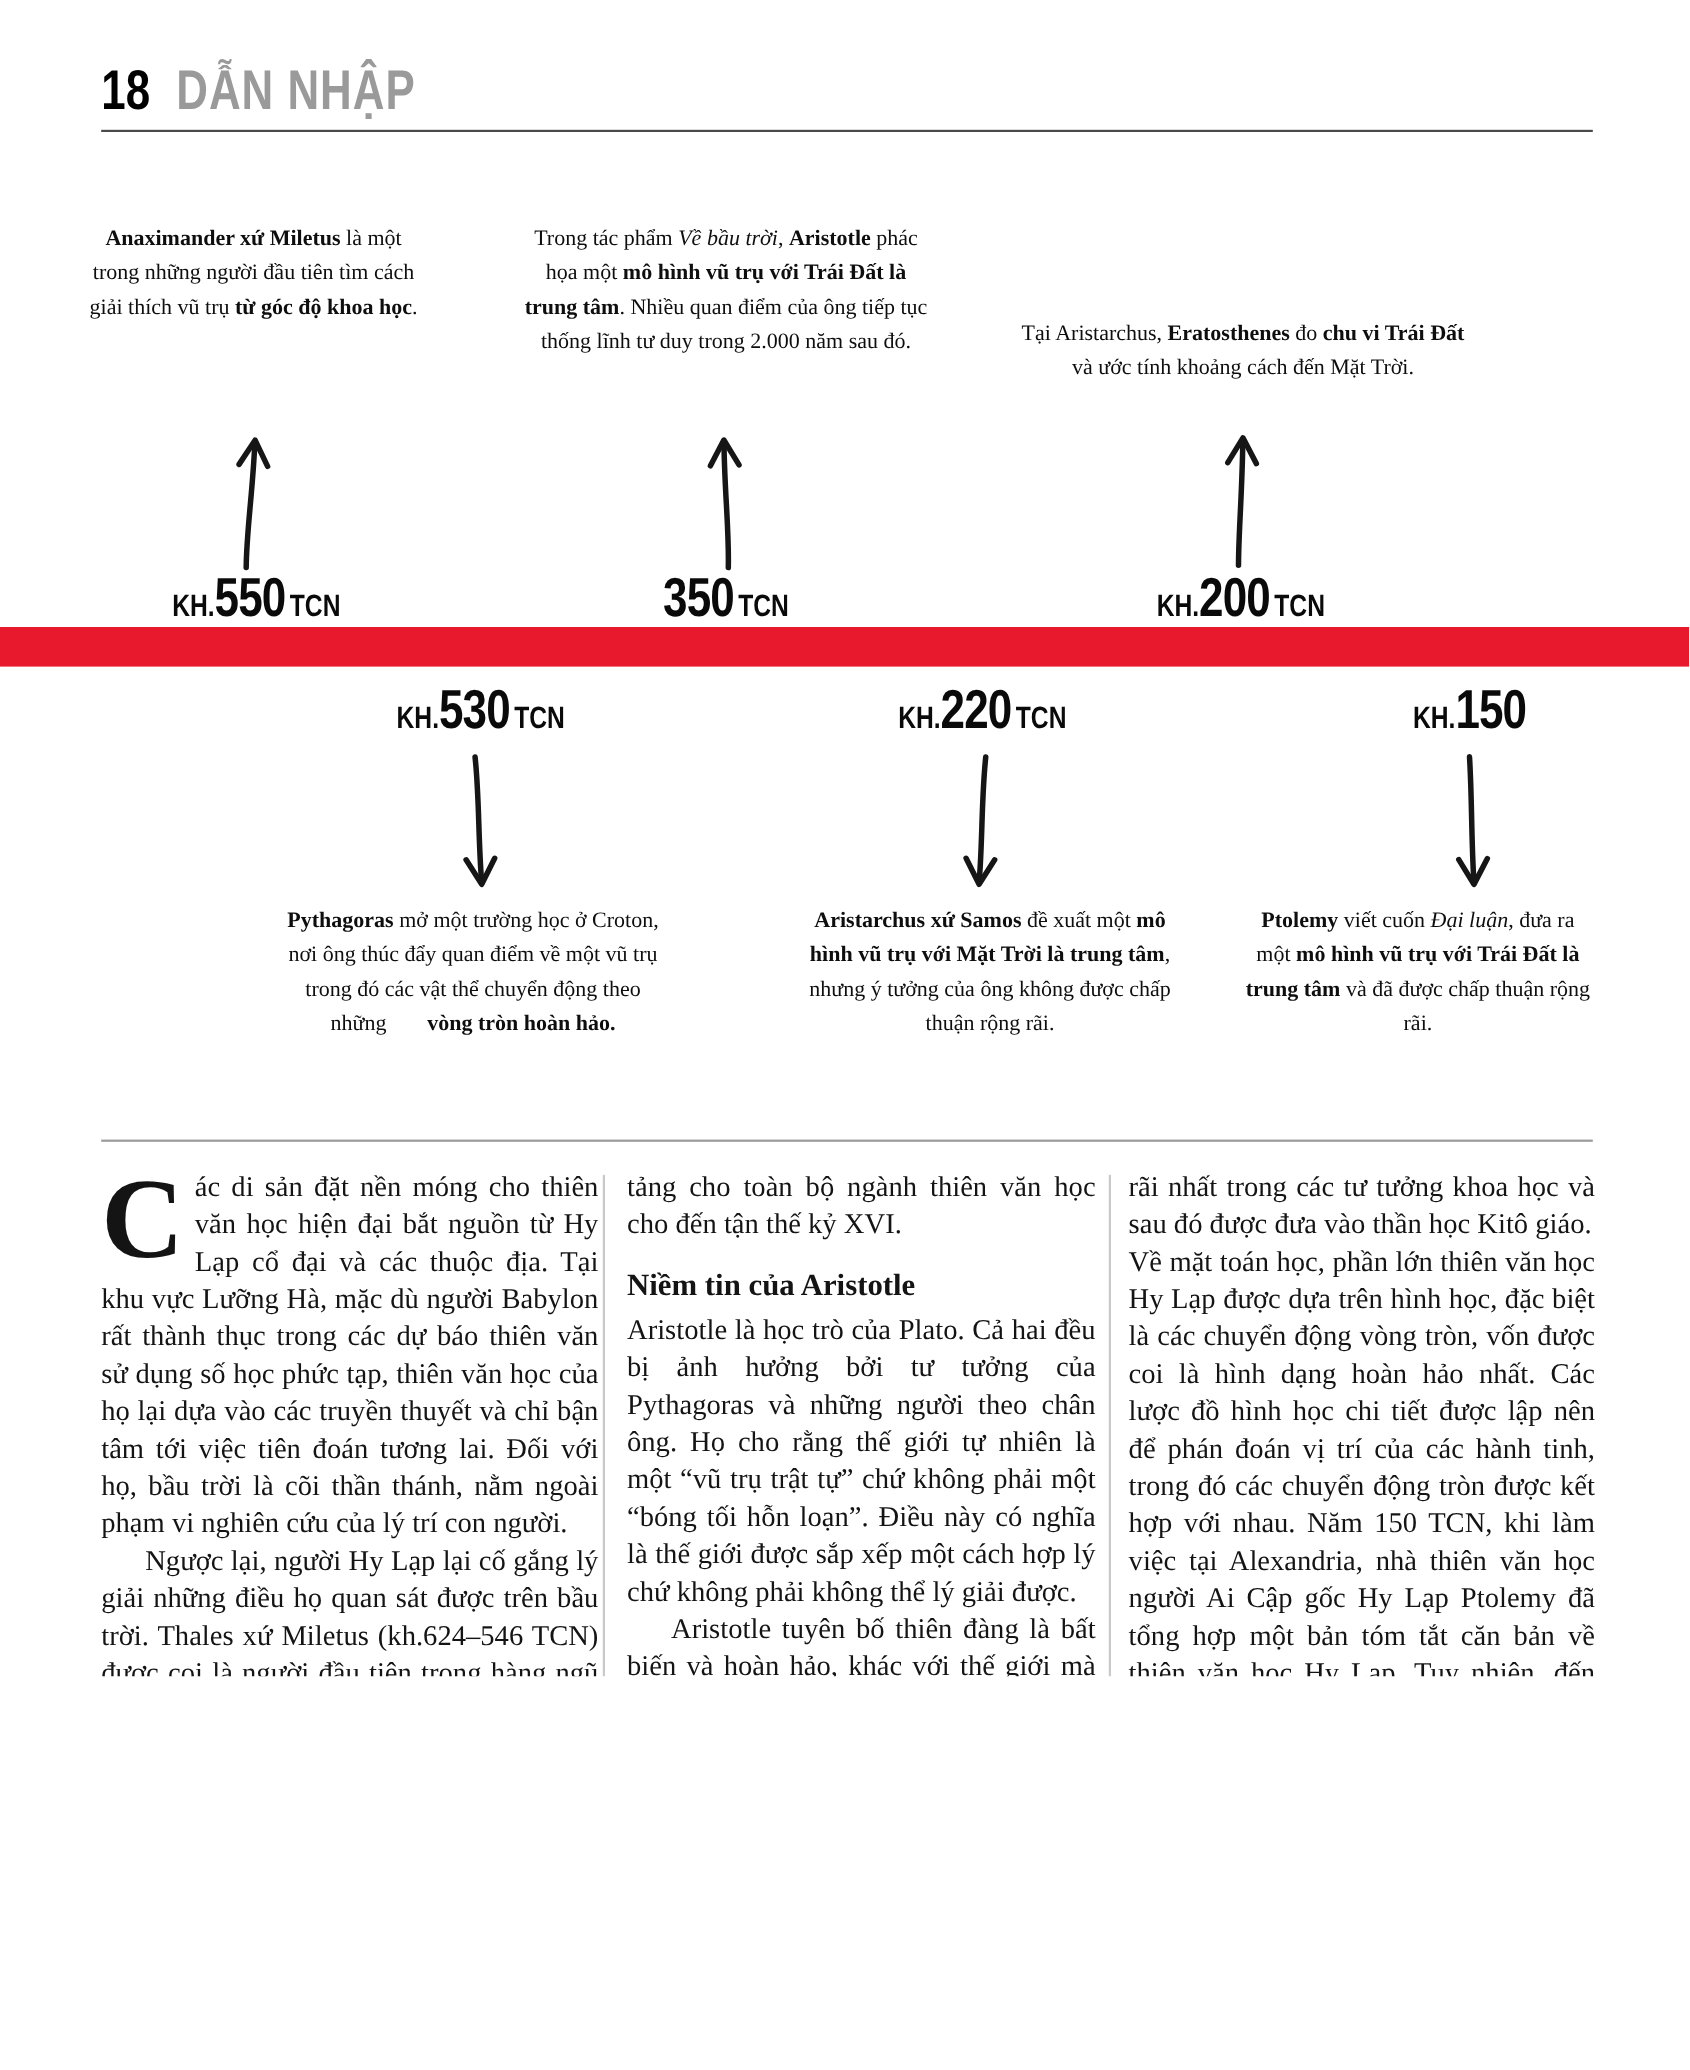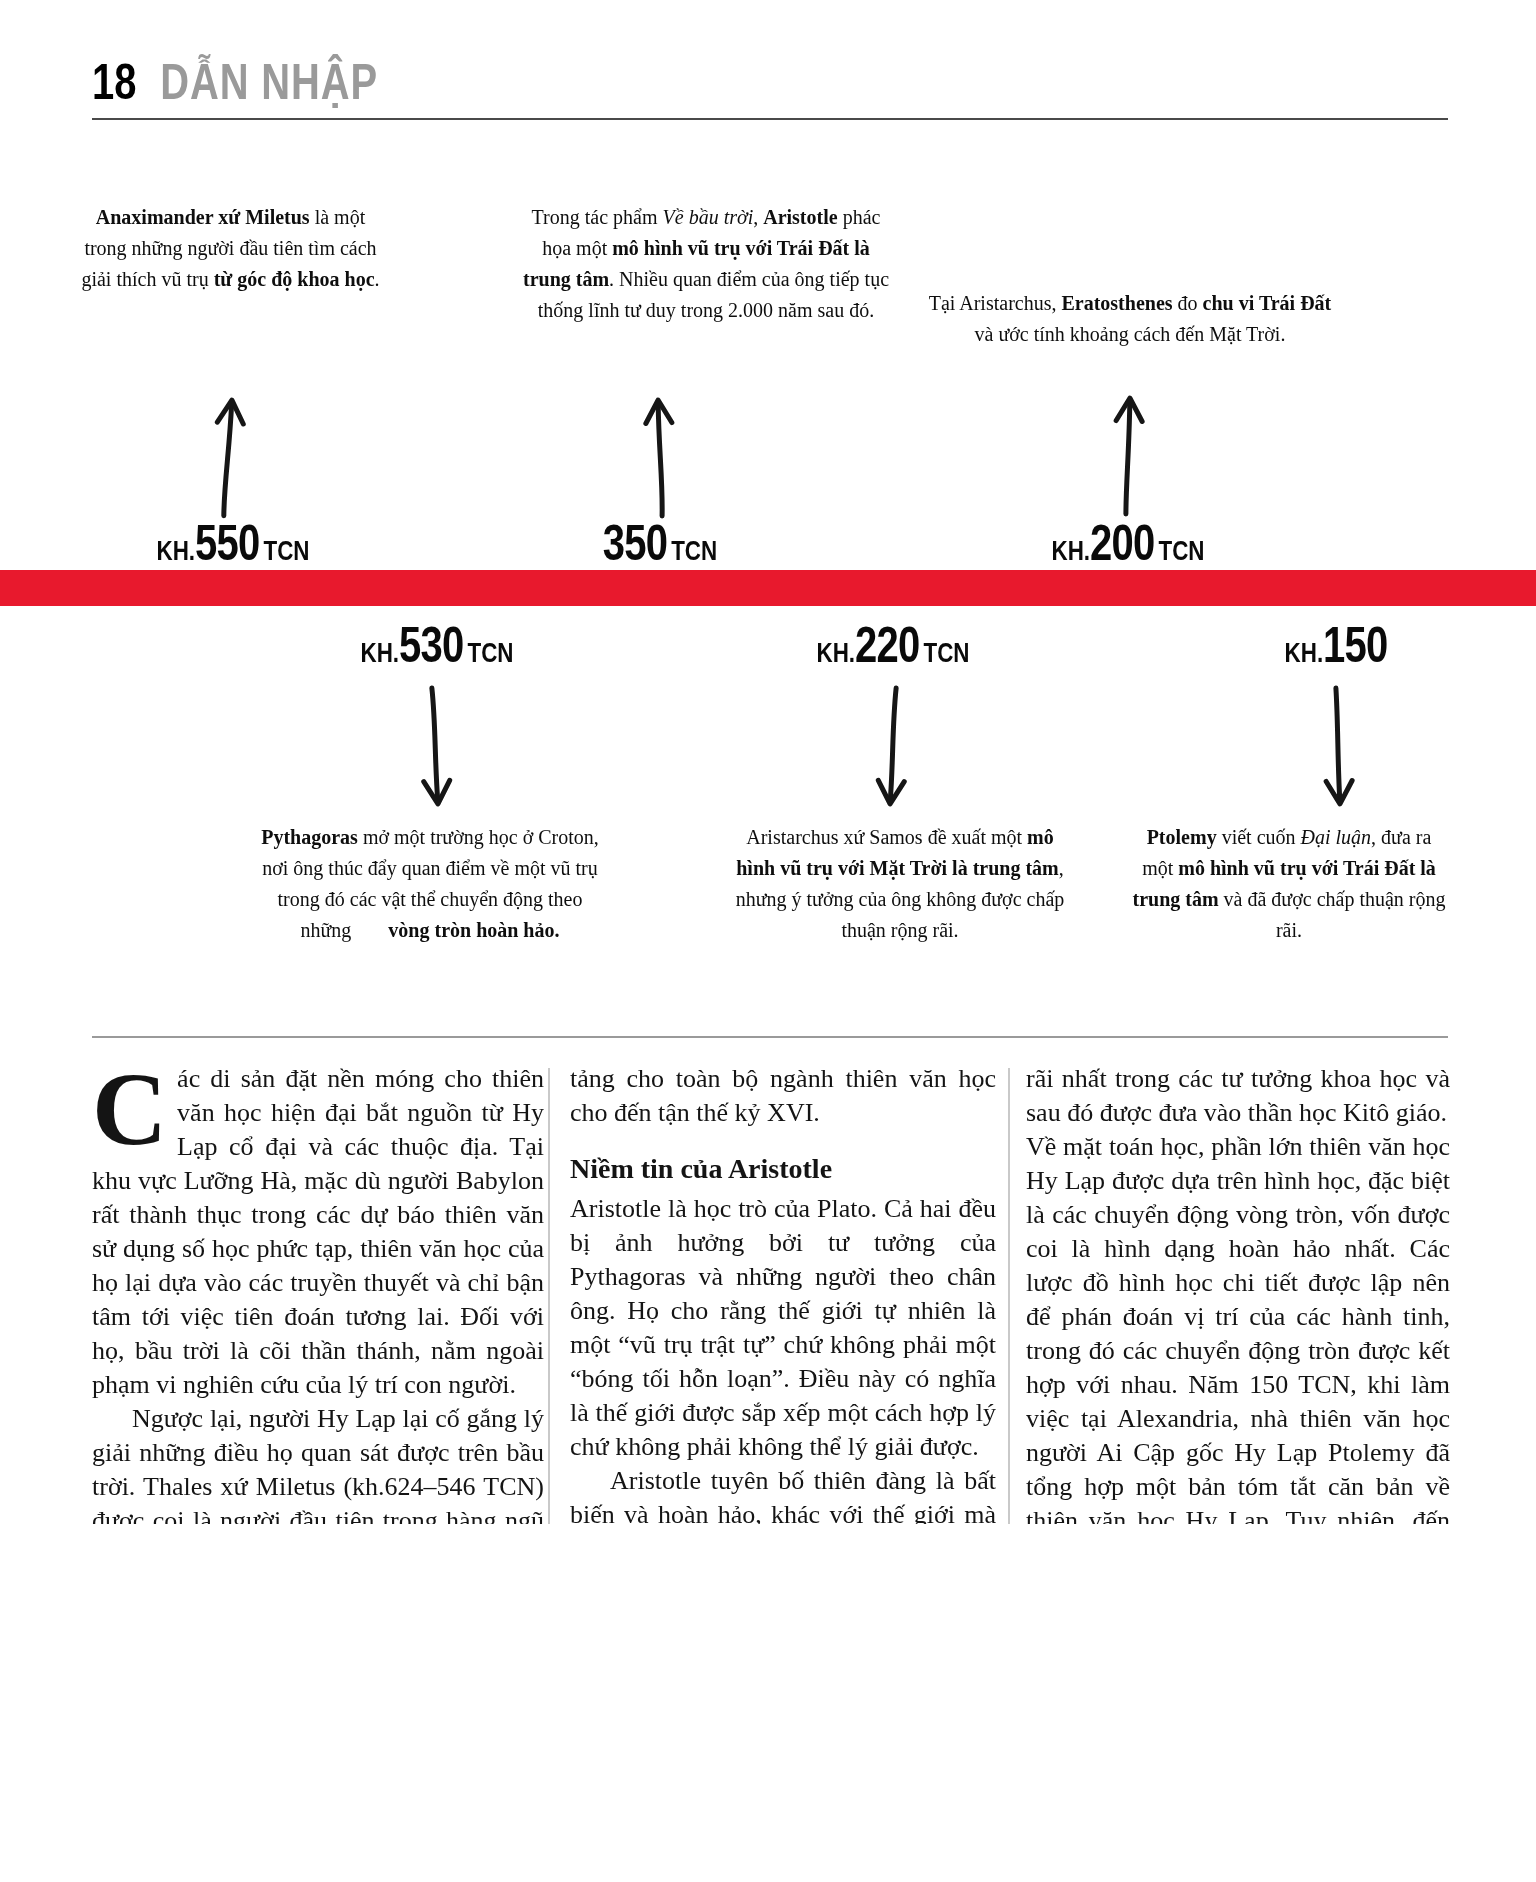--- a/index.html
+++ b/index.html
@@ -10,21 +10,21 @@
   .header{position:absolute;left:92px;top:56px;display:flex;gap:28px;align-items:baseline;
           font-family:"Liberation Sans","DejaVu Sans",sans-serif;font-weight:800;font-size:47px;
           transform:scale(0.85,1.08);transform-origin:left bottom;white-space:nowrap;}
   .header .num{color:#000;}
   .header .title{color:#9a9a9a;letter-spacing:1px;}
   .header-rule{position:absolute;left:92px;top:118px;width:1356px;height:2px;background:#4a4a4a;}
 
   
   .tl-text{position:absolute;text-align:center;font-size:20px;line-height:31px;color:#0e0e0e;}
   #tl-top-0{left:78px;top:202px;width:305px;}
-  #tl-top-1{left:472px;top:202px;width:376px;margin-left:46px;}
+  #tl-top-1{left:472px;top:202px;width:376px;}
   #tl-top-2{left:928px;top:288px;width:404px;}
   #tl-bot-0{left:260px;top:822px;width:340px;}
   #tl-bot-1{left:731px;top:822px;width:338px;}
   #tl-bot-2{left:1132px;top:822px;width:314px;}
 
   
   .date{position:absolute;width:300px;display:flex;justify-content:center;align-items:baseline;
         font-family:"Liberation Sans","DejaVu Sans",sans-serif;font-weight:800;color:#0a0a0a;
         white-space:nowrap;transform:scaleX(0.8);}
   .date .pre{font-size:28px;}
@@ -148,21 +148,21 @@
       </svg>
   </div>
   <div class="arrow" id="a-dn-2">
     <svg viewBox="0 0 44 128">
         <path d="M22 4 C 23 40, 21 78, 22 116" stroke="#161616" stroke-width="5" fill="none" stroke-linecap="round"></path>
         <path d="M9 97 L22 120 L35 97" stroke="#161616" stroke-width="5" fill="none" stroke-linecap="round" stroke-linejoin="round"></path>
       </svg>
   </div>
 
   <div class="tl-text" id="tl-bot-0"><span style="font-weight: bold;">Pythagoras</span><span> mở một trường học ở Croton, nơi ông thúc đẩy quan điểm về một vũ trụ trong đó các vật thể chuyển động theo những </span><span style="font-weight: bold; margin-left: 32px;">vòng tròn hoàn hảo.</span></div>
-  <div class="tl-text" id="tl-bot-1"><span style="font-weight: normal;">Aristarchus xứ Samos</span><span> đề xuất một </span><span style="font-weight: bold; margin-top: 16px;">mô hình vũ trụ với Mặt Trời là trung tâm</span><span>, nhưng ý tưởng của ông không được chấp thuận rộng rãi.</span></div>
+  <div class="tl-text" id="tl-bot-1"><span style="font-weight: bold;">Aristarchus xứ Samos</span><span> đề xuất một </span><span style="font-weight: bold; margin-top: 16px;">mô hình vũ trụ với Mặt Trời là trung tâm</span><span>, nhưng ý tưởng của ông không được chấp thuận rộng rãi.</span></div>
   <div class="tl-text" id="tl-bot-2"><span style="font-weight: bold;">Ptolemy</span><span> viết cuốn </span><span style="font-style: italic;">Đại luận</span><span>, đưa ra một </span><span style="font-weight: bold;">mô hình vũ trụ với Trái Đất là trung tâm</span><span> và đã được chấp thuận rộng rãi.</span></div>
 
   <div class="mid-rule"></div>
 
   <div class="col" id="col1">
     <p><span class="dropcap">C</span><span>ác di sản đặt nền móng cho thiên văn học hiện đại bắt nguồn từ Hy Lạp cổ đại và các thuộc địa. Tại khu vực Lưỡng Hà, mặc dù người Babylon rất thành thục trong các dự báo thiên văn sử dụng số học phức tạp, thiên văn học của họ lại dựa vào các truyền thuyết và chỉ bận tâm tới việc tiên đoán tương lai. Đối với họ, bầu trời là cõi thần thánh, nằm ngoài phạm vi nghiên cứu của lý trí con người.</span></p>
     <p class="indent">Ngược lại, người Hy Lạp lại cố gắng lý giải những điều họ quan sát được trên bầu trời. Thales xứ Miletus (kh.624–546 TCN) được coi là người đầu tiên trong hàng ngũ các triết gia cho rằng những nguyên tắc bất biến trong tự nhiên có thể được hé mở thông qua suy luận logic. Các ý tưởng mang tính giả thuyết được đưa ra hai thế kỷ sau đó bởi Aristotle (384–322 TCN) đã trở thành nền</p>
   </div>
 
   <div class="vrule" id="vr1"></div>

